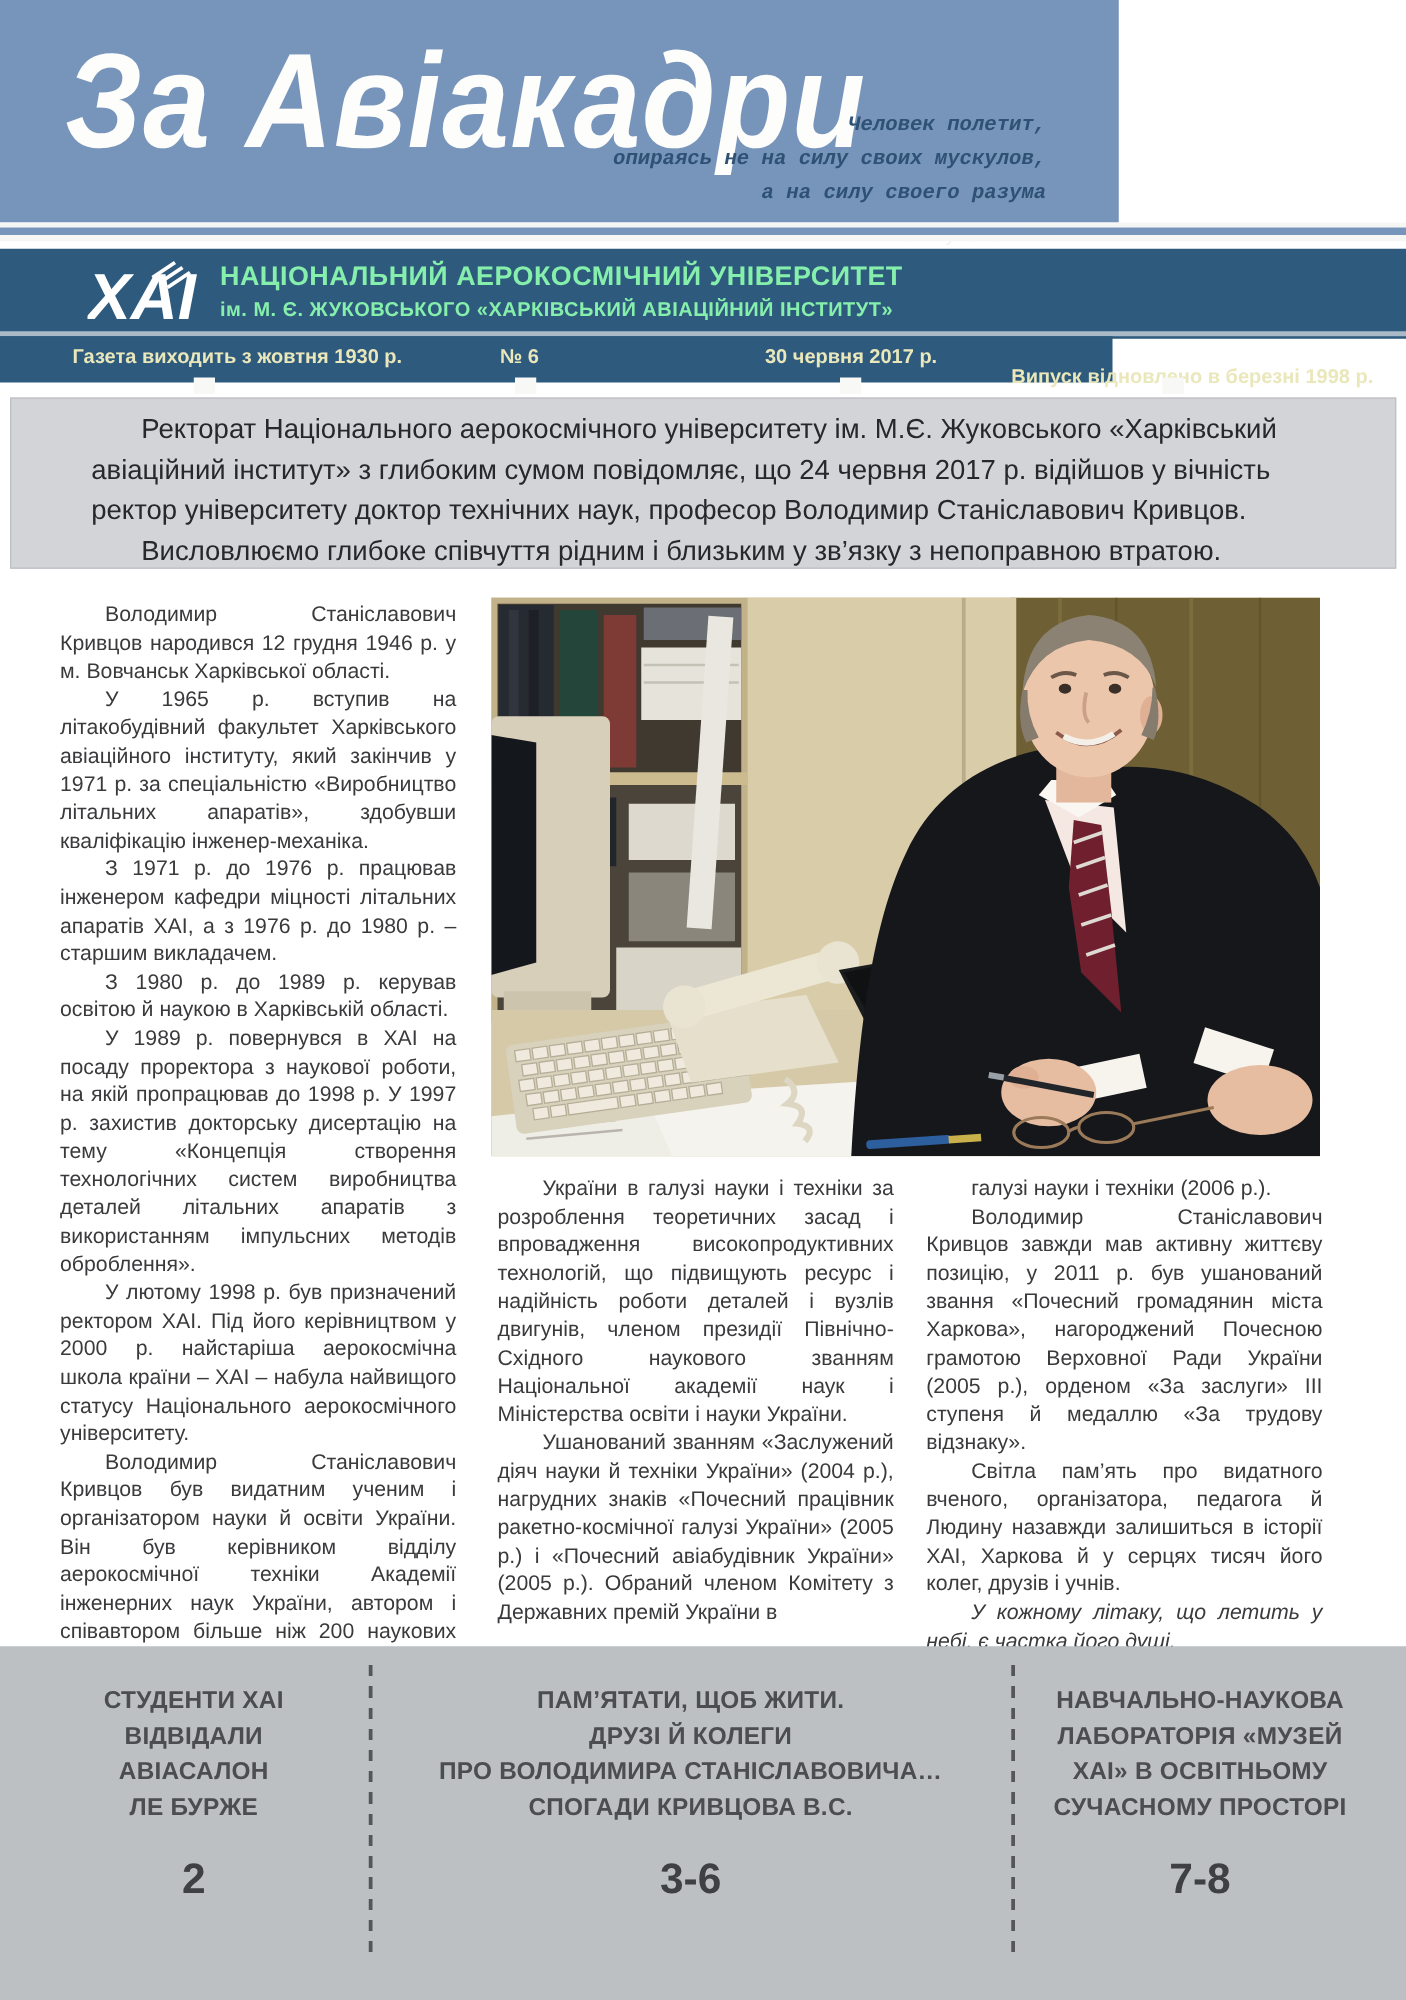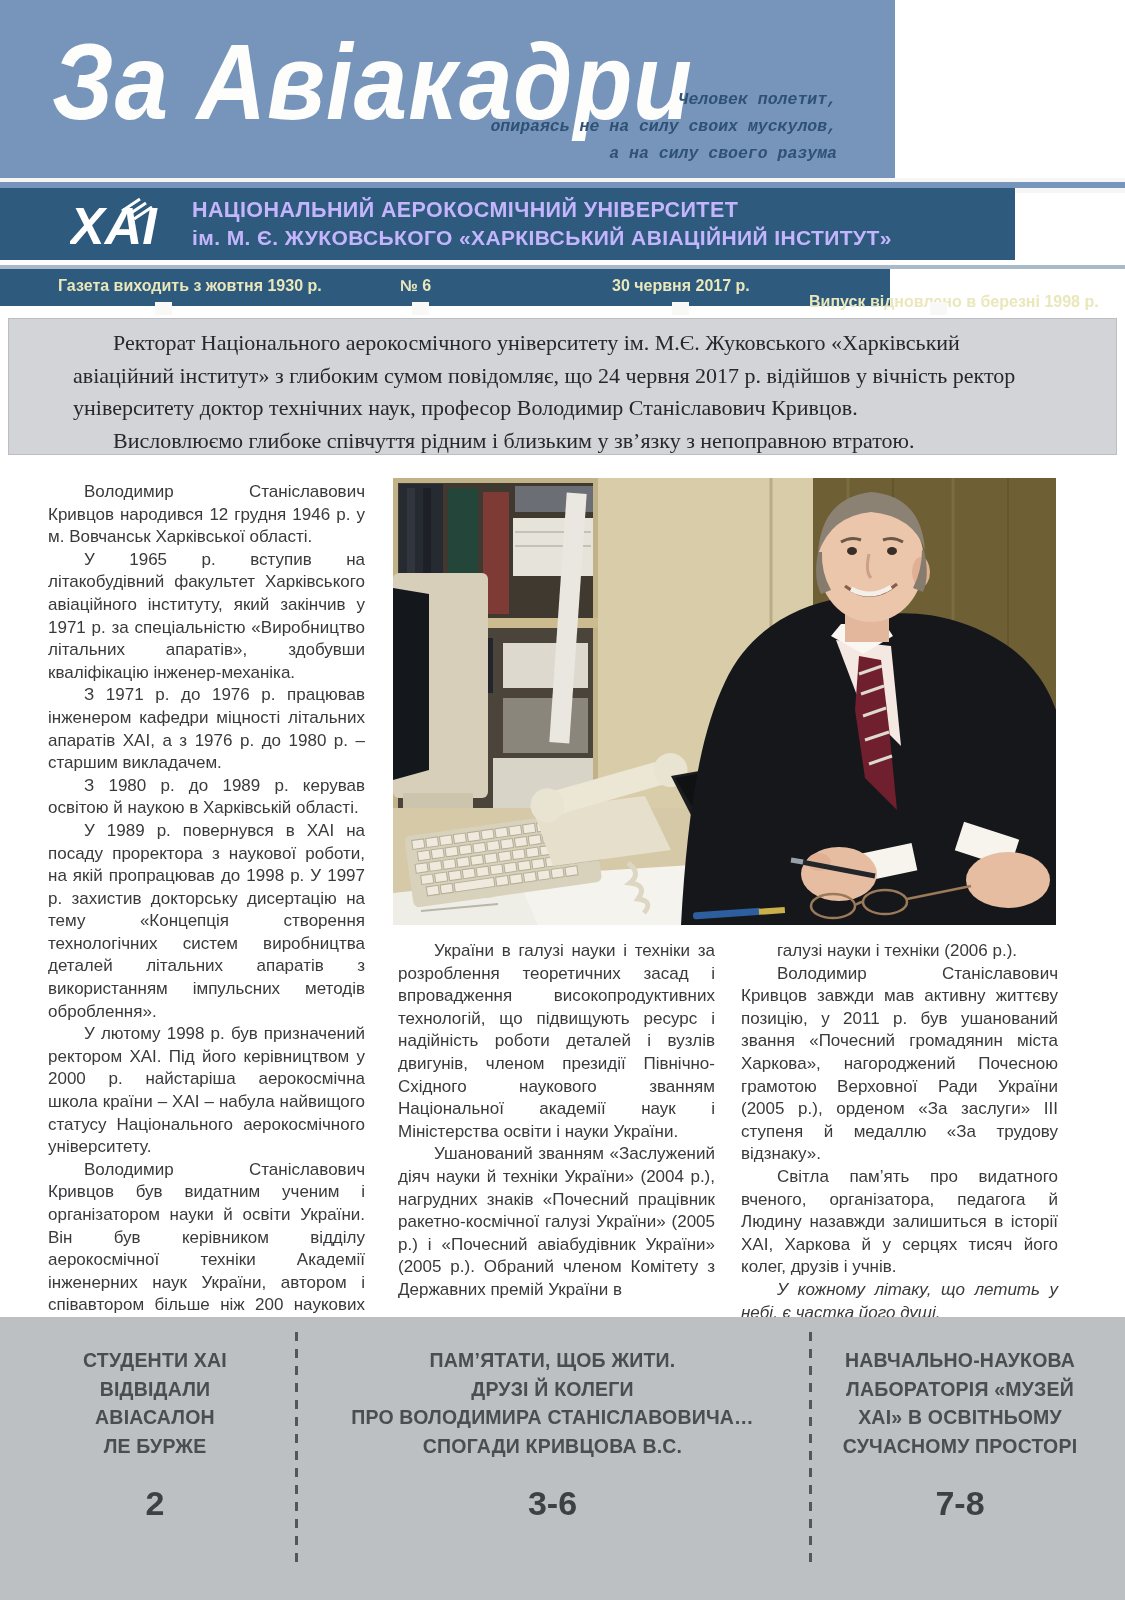--- a/index.html
+++ b/index.html
@@ -14,42 +14,42 @@
   .quote{position:absolute;right:58px;top:86px;text-align:right;color:#2e5174;
     font-style:italic;font-weight:bold;font-size:16.5px;line-height:27px;font-family:Liberation Mono, monospace;}
   .quote-author{margin-top:9px;color:#eef2f5;font-style:normal;font-weight:normal;font-size:15px;}
 
   .stripe{position:absolute;left:0;width:1125px;}
   .stripe-w1{top:178px;height:4px;background:#f6f7f5;}
   .stripe-b {top:182px;height:6px;background:#7795ba;}
   .stripe-w2{top:188px;height:5px;background:#f6f7f5;}
 
   
-  .uni-bar{position:absolute;left:0;top:188px;width:1015px;height:72px;background:#2d5a7d;}
+  .uni-bar{position:absolute;left:0;top:199px;width:1125px;height:72px;background:#2d5a7d;}
   .uni-logo{position:absolute;left:70px;top:9px;}
-  .uni-text{position:absolute;left:176px;top:9px;color:#c4b5fd;font-weight:bold;margin-left:16px;}
+  .uni-text{position:absolute;left:176px;top:9px;color:#86efac;font-weight:bold;}
   .uni-line1{font-size:21.5px;line-height:27px;letter-spacing:0.4px;}
-  .uni-line2{font-size:21px;line-height:27px;letter-spacing:0.4px;}
+  .uni-line2{font-size:16px;line-height:27px;letter-spacing:0.4px;}
   .bar-sep{position:absolute;left:0;top:265px;width:1125px;height:4px;background:#a9b9c7;}
 
   
   .info-bar{position:absolute;left:0;top:269px;width:890px;height:37px;background:#2d5a7d;
     color:#eae7bb;font-weight:bold;font-size:16px;}
   .info-item{position:absolute;top:8px;white-space:nowrap;}
   .info-founded{left:58px;}
   .info-issue{left:400px;}
   .info-date{left:612px;}
   .info-renewed{left:809px;margin-top:16px;}
   .info-tab{position:absolute;width:17px;height:13px;background:#f8f8f6;top:33px;}
   .tab1{left:155px;}.tab2{left:412px;}.tab3{left:672px;}.tab4{left:930px;}
 
   
   .obituary{position:absolute;left:8px;top:318px;width:1109px;height:137px;
     background:#d3d4d8;border:1px solid #bdbec4;box-sizing:border-box;
-    color:#28282b;font-size:22px;line-height:32.5px;padding:8px 56px 0 64px;font-family:Liberation Serif, serif;}
+    color:#28282b;font-size:22px;line-height:32.5px;padding:8px 56px 0 64px;}
   .obituary p{margin:0;text-indent:40px;}
 
   
   .col{position:absolute;width:317px;font-size:17px;line-height:22.6px;
     color:#3a3a3d;text-align:justify;}
   .col p{margin:0;text-indent:36px;}
   .col-1{left:48px;top:481px;}
   .col-2{left:398px;top:940px;}
   .col-3{left:741px;top:940px;}
   .closing{font-weight:normal;font-style:italic;}

